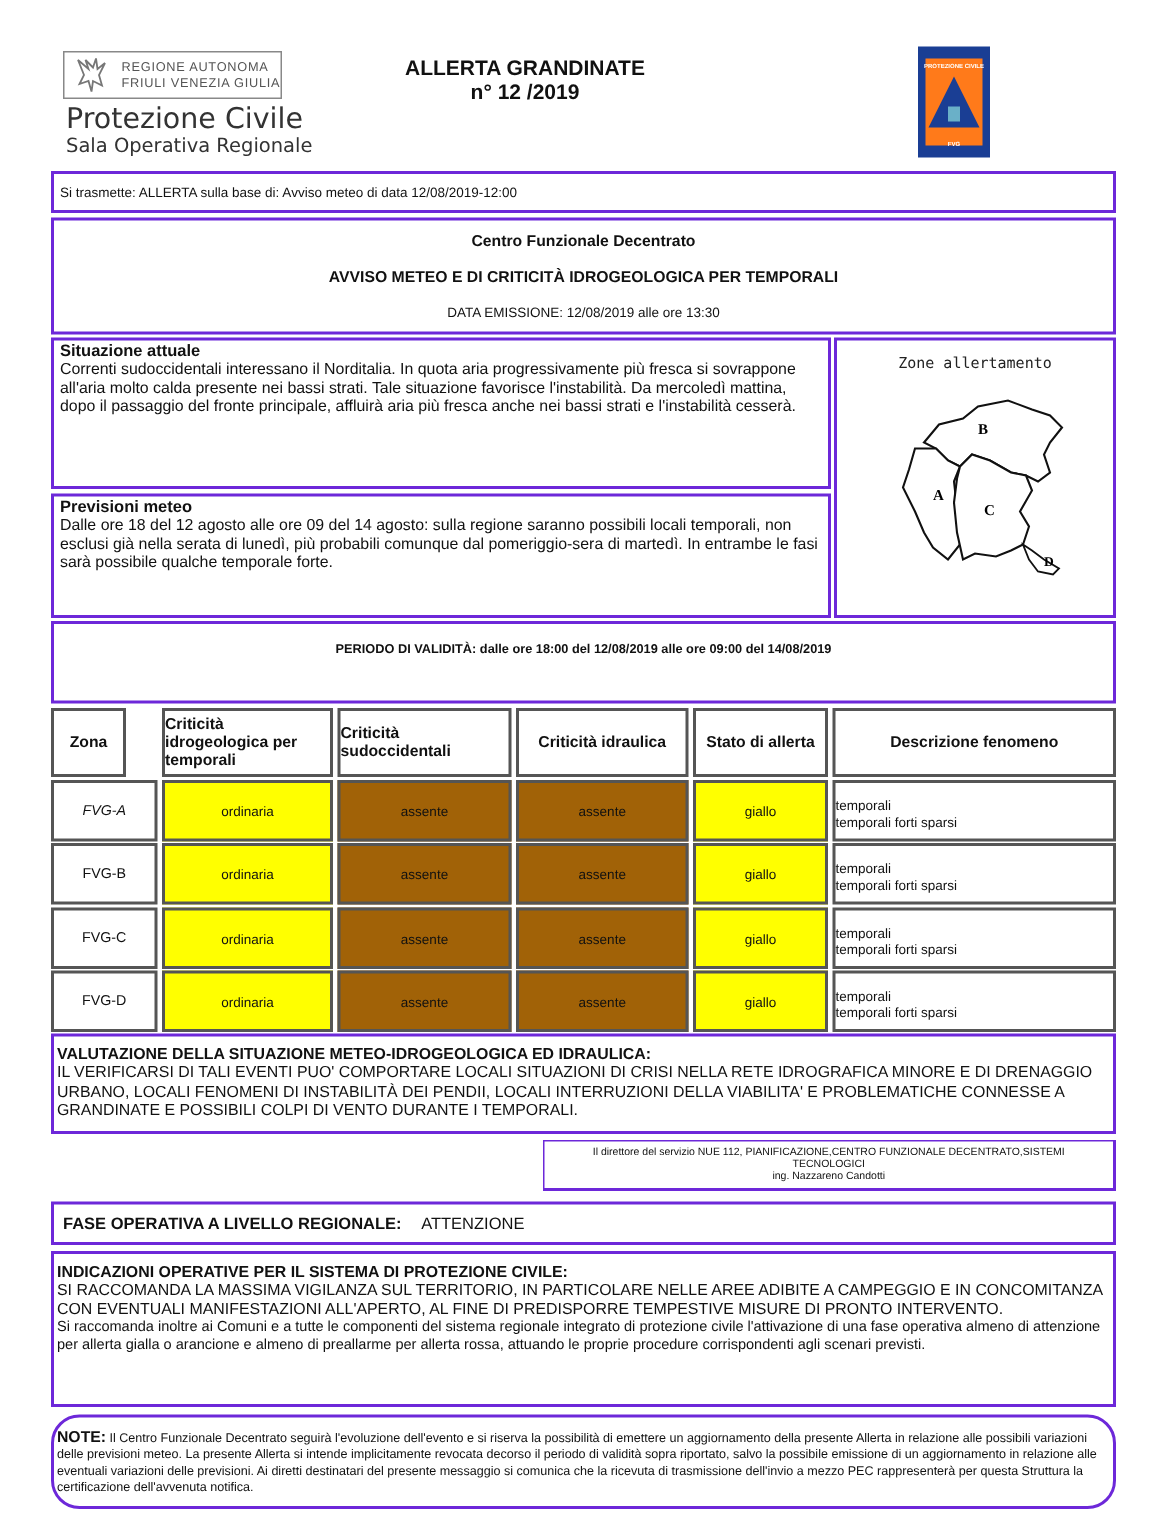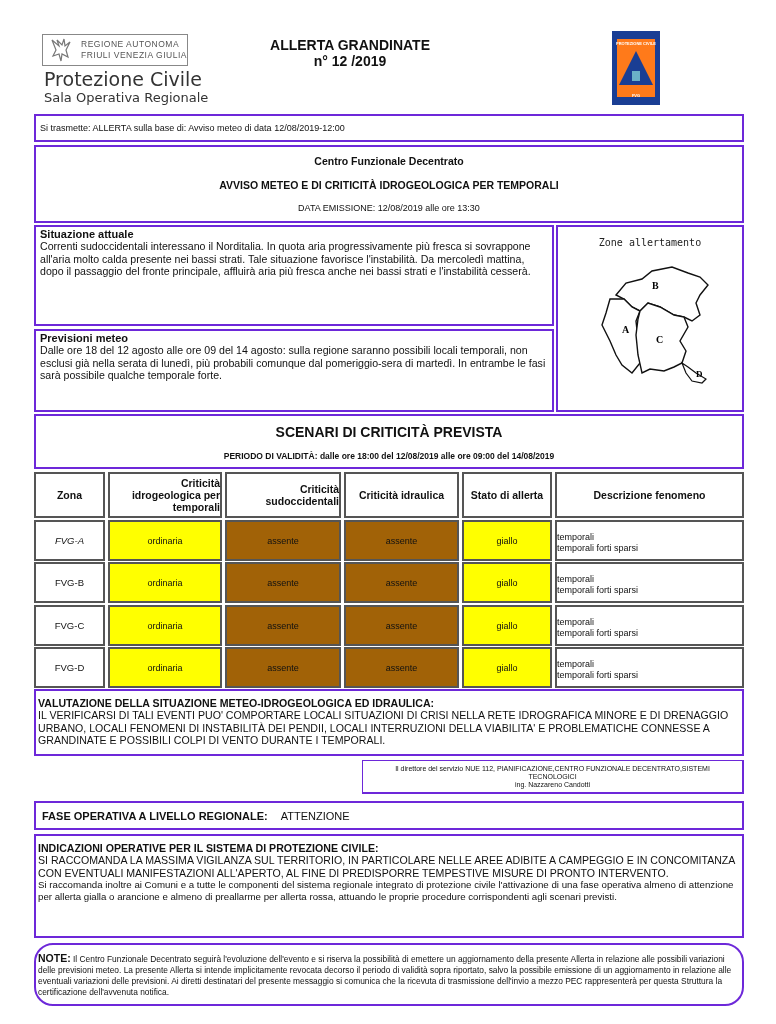--- a/index.html
+++ b/index.html
@@ -36,21 +36,21 @@
   .sec-title { font-weight: bold; font-size: 11px; }
 
   .map { left: 556px; top: 225px; width: 188px; height: 187px; }
   .map .cap { position: absolute; top: 10px; width: 100%; text-align: center; font-family: "DejaVu Sans Mono", monospace; font-size: 10px; color: #222; }
 
   .scen { left: 34px; top: 414px; width: 710px; height: 55px; text-align: center; }
   .scen .t { font-size: 14px; font-weight: bold; margin-top: 8px; }
   .scen .p { font-size: 8.5px; font-weight: bold; margin-top: 11px; }
 
   
-  .cell { position: absolute; border: 2px solid #555; display: flex; align-items: center; justify-content: center; text-align: right; font-size: 9px; }
+  .cell { position: absolute; border: 2px solid #555; display: flex; align-items: center; justify-content: center; text-align: left; font-size: 9px; }
   .hdr { font-weight: bold; font-size: 10.5px; line-height: 12px; background: #fff; }
   .zone { background: #fff; font-size: 9.5px; }
   .yellow { background: #ffff00; }
   .green { background: #a16207; }
   .desc { background: #fff; justify-content: flex-start; text-align: left; font-size: 9px; line-height: 11px; padding-left: 0; }
 
   .valut { left: 34px; top: 689px; width: 710px; height: 67px; padding: 6px 2px; font-size: 10.6px; line-height: 12.3px; }
   .firma { left: 362px; top: 760px; width: 382px; height: 34px; border-width: 1px 2px 2px 1px; font-size: 7px; line-height: 8px; text-align: center; padding-top: 4px; }
   .fase { left: 34px; top: 801px; width: 710px; height: 29px; padding: 7px 6px; font-size: 11px; }
   .indic { left: 34px; top: 834px; width: 710px; height: 104px; padding: 6px 2px; font-size: 10.6px; line-height: 12.3px; }
@@ -115,26 +115,25 @@
     <path d="M52 56 L60 48 L72 52 L86 60 L96 62 L100 72 L92 86 L98 96 L94 108 L86 112 L76 116 L62 114 L54 118 L50 100 L48 80 L50 64 Z" fill="#fff" stroke="#111" stroke-width="1.4"></path>
     <path d="M94 108 L100 112 L108 118 L118 124 L114 128 L104 126 L98 118 Z" fill="#fff" stroke="#111" stroke-width="1.2"></path>
     <text x="34" y="78" font-family="Liberation Serif, serif" font-size="10" font-weight="bold">A</text>
     <text x="64" y="34" font-family="Liberation Serif, serif" font-size="10" font-weight="bold">B</text>
     <text x="68" y="88" font-family="Liberation Serif, serif" font-size="10" font-weight="bold">C</text>
     <text x="108" y="122" font-family="Liberation Serif, serif" font-size="9" font-weight="bold">D</text>
   </svg>
 </div>
 
 <div class="box scen">
-  <div class="t">SCENARI DI CRITICITÀ PREVISTA</div>
   <div class="p">PERIODO DI VALIDITÀ: dalle ore 18:00 del 12/08/2019 alle ore 09:00 del 14/08/2019</div>
 </div>
 
 <div>
-  <div class="cell hdr" style="left:34px;top:472px;width:71px;height:46px;">Zona</div>
+  <div class="cell hdr" style="left:34px;top:472px;width:50px;height:46px;">Zona</div>
   <div class="cell hdr" style="left:108px;top:472px;width:114px;height:46px;">Criticità idrogeologica per temporali</div>
   <div class="cell hdr" style="left:225px;top:472px;width:116px;height:46px;">Criticità sudoccidentali</div>
   <div class="cell hdr" style="left:344px;top:472px;width:115px;height:46px;">Criticità idraulica</div>
   <div class="cell hdr" style="left:462px;top:472px;width:90px;height:46px;">Stato di allerta</div>
   <div class="cell hdr" style="left:555px;top:472px;width:189px;height:46px;">Descrizione fenomeno</div>
 
   <div id="rows">
       <div>
         <div class="cell zone" style="left: 34px; top: 520px; width: 71px; height: 41px; font-style: italic;">FVG-A</div>
         <div class="cell yellow" style="left: 108px; top: 520px; width: 114px; height: 41px;">ordinaria</div>

